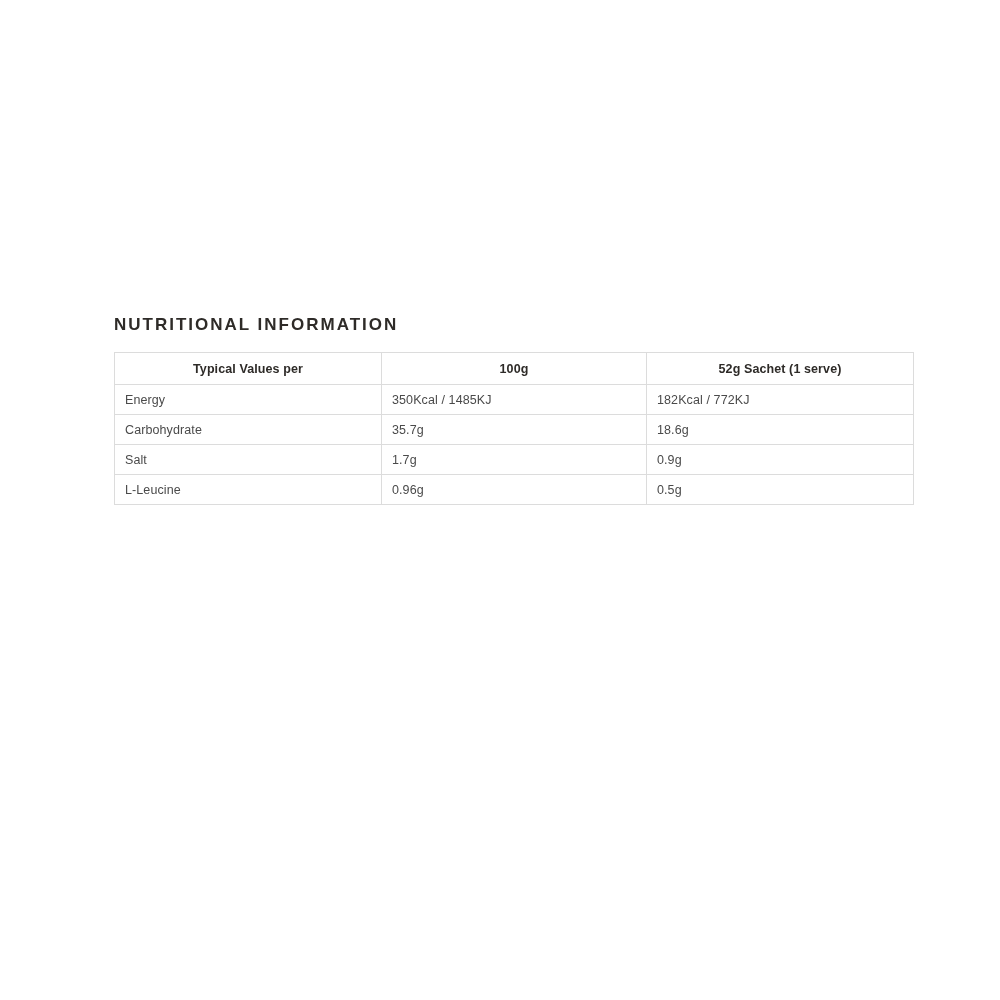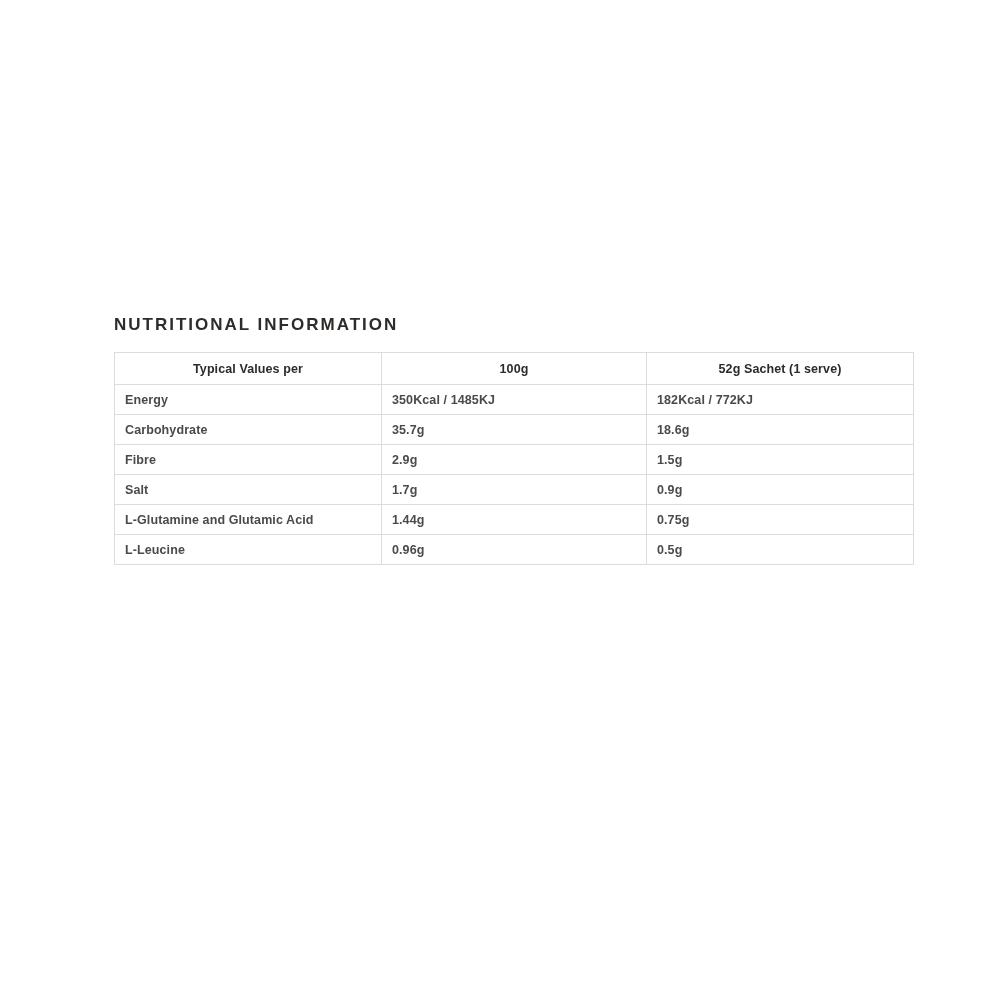--- a/index.html
+++ b/index.html
@@ -53,21 +53,21 @@
 
   table.nutri col.c-label { width: 267px; }
   table.nutri col.c-100g  { width: 265px; }
   table.nutri col.c-sach  { width: 267px; }
 
   table.nutri th,
   table.nutri td {
     border: 1px solid #dcdcdc;
     padding: 0;
     vertical-align: middle;
-    font-weight: bold;
+    font-weight: normal;
   }
 
   table.nutri thead th {
     height: 31px;
     text-align: center;
     font-size: 12.5px;
     font-weight: bold;
     color: #2e2b28;
     letter-spacing: 0.1px;
   }
@@ -113,33 +113,23 @@
           <td class="cell-label">Energy</td>
           <td>350Kcal / 1485KJ</td>
           <td>182Kcal / 772KJ</td>
         </tr>
         <tr>
           <td class="cell-label">Carbohydrate</td>
           <td>35.7g</td>
           <td>18.6g</td>
         </tr>
         <tr>
-          <td class="cell-label">Fibre</td>
-          <td>2.9g</td>
-          <td>1.5g</td>
-        </tr>
-        <tr>
           <td class="cell-label">Salt</td>
           <td>1.7g</td>
           <td>0.9g</td>
-        </tr>
-        <tr>
-          <td class="cell-label">L-Glutamine and Glutamic Acid</td>
-          <td>1.44g</td>
-          <td>0.75g</td>
         </tr>
         <tr>
           <td class="cell-label">L-Leucine</td>
           <td>0.96g</td>
           <td>0.5g</td>
         </tr>
       </tbody>
     </table>
   </div>
 

